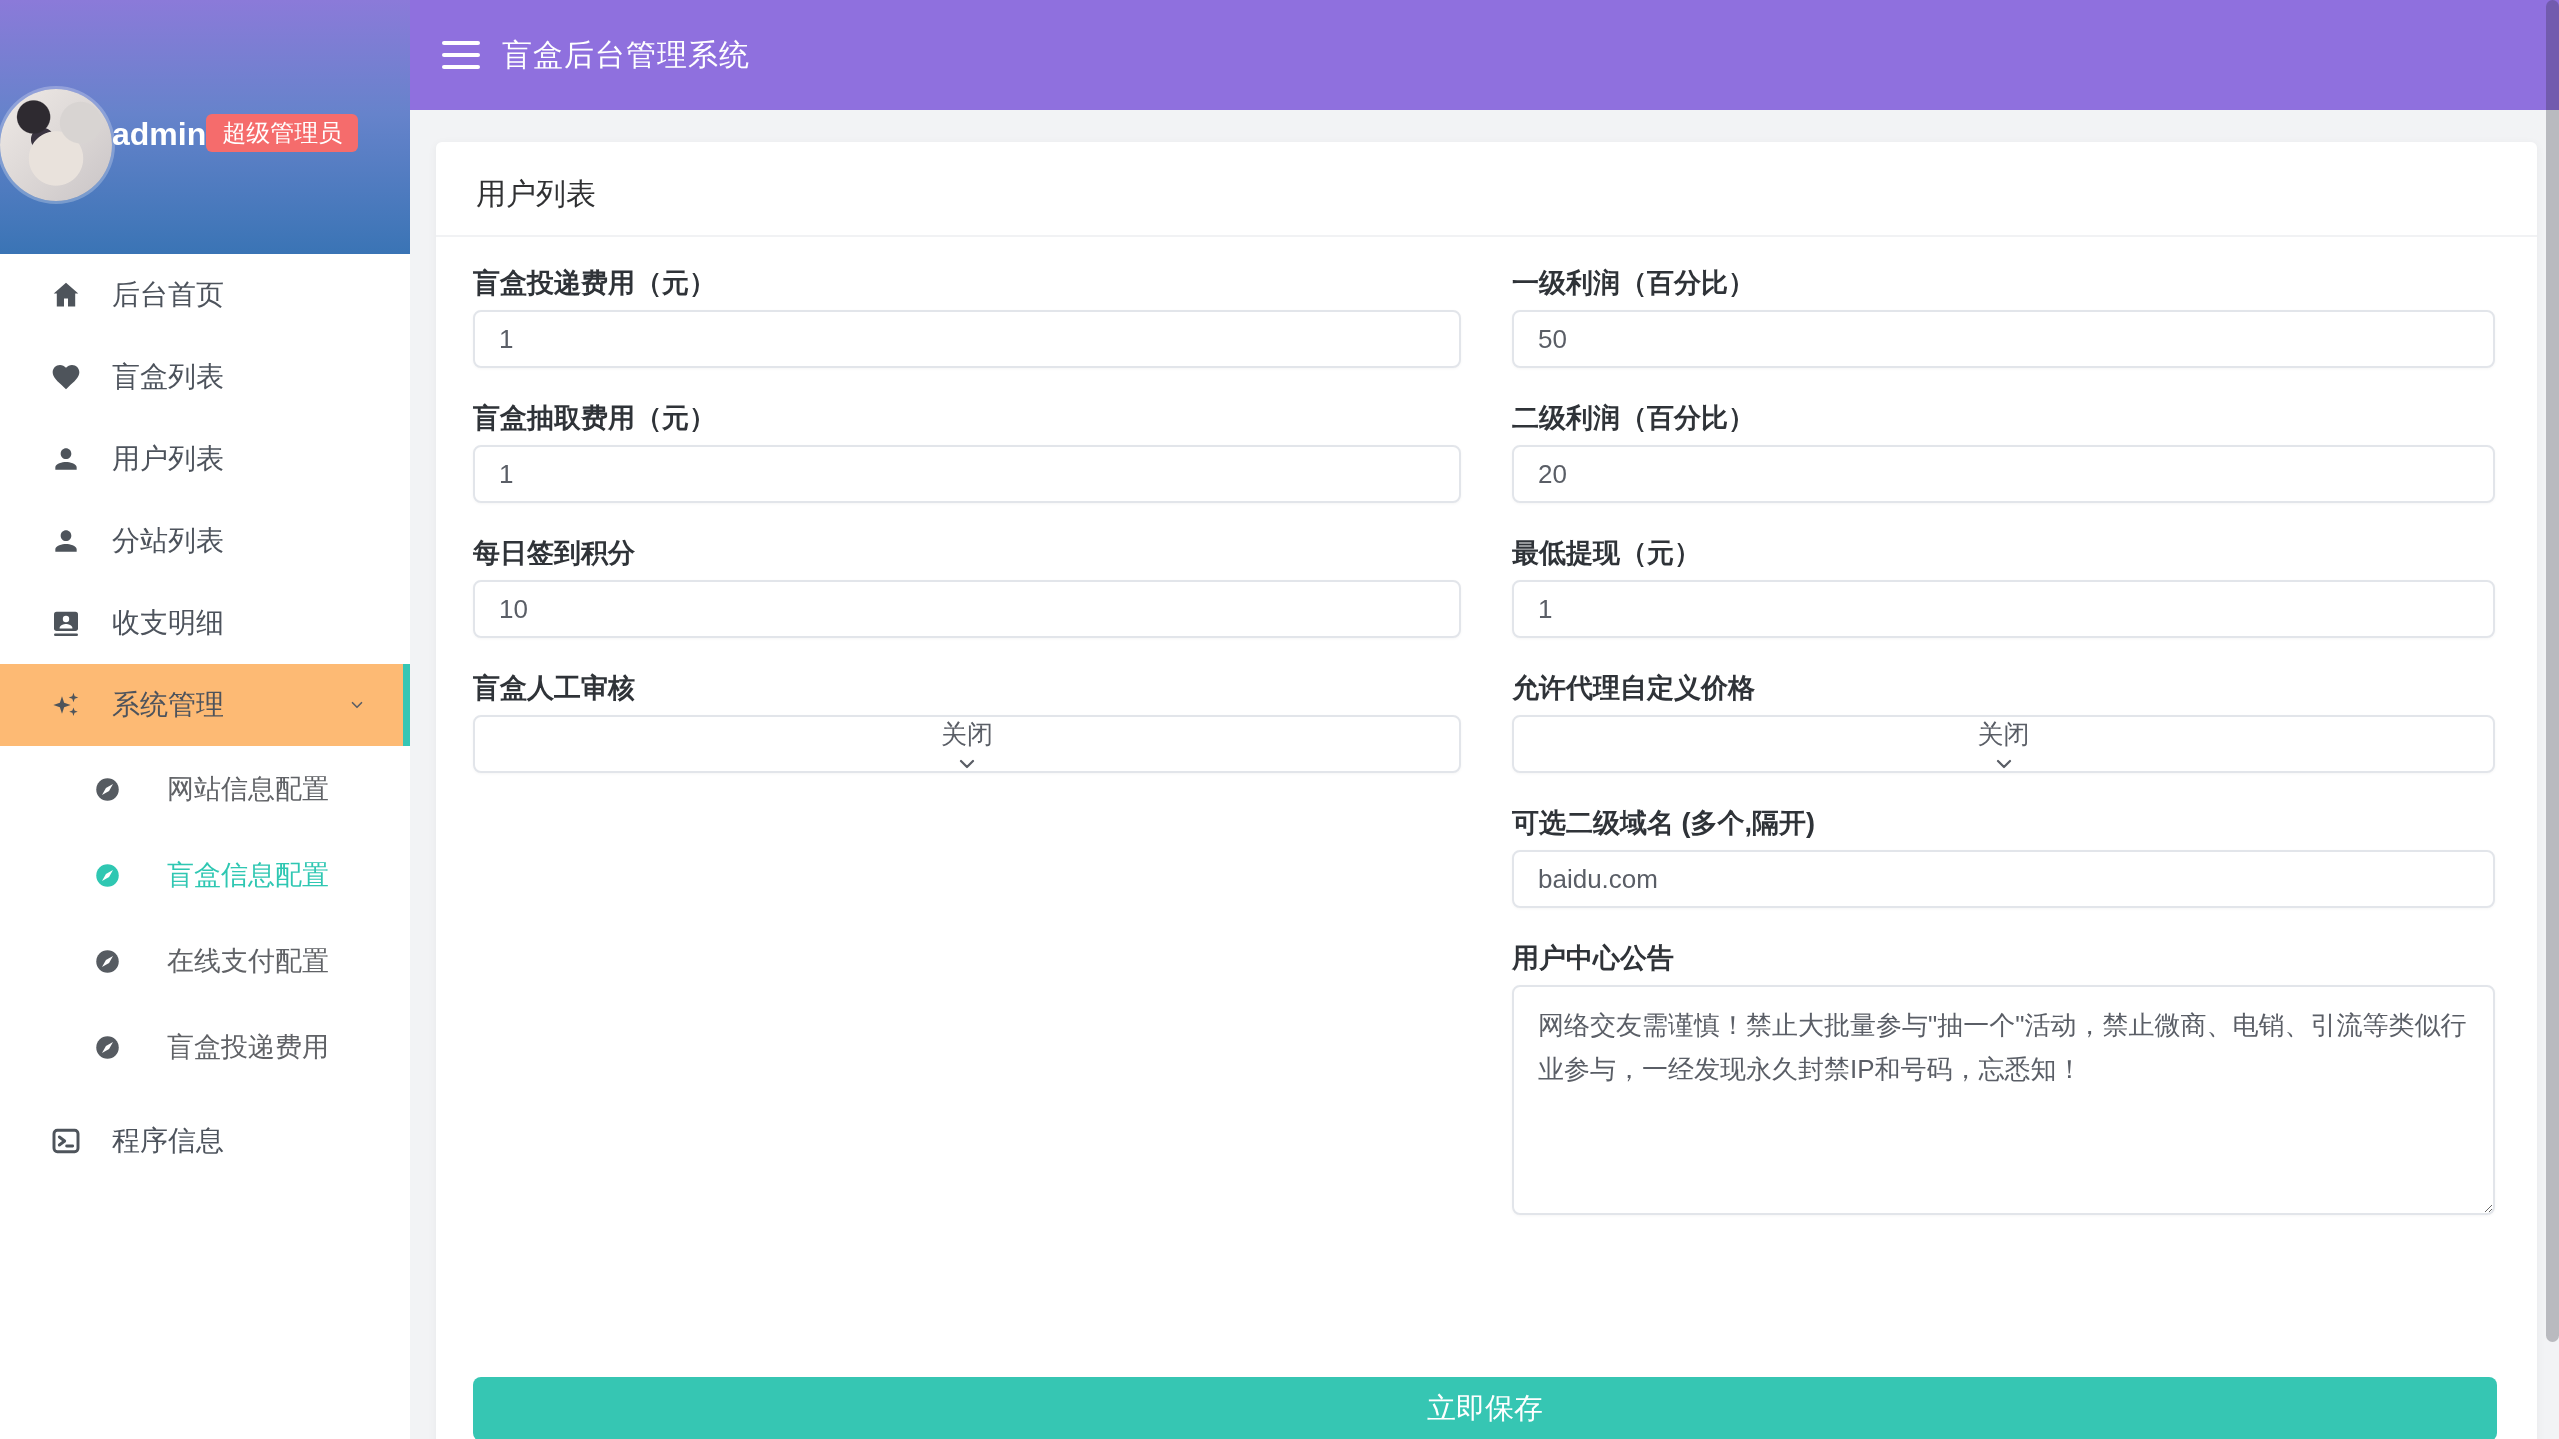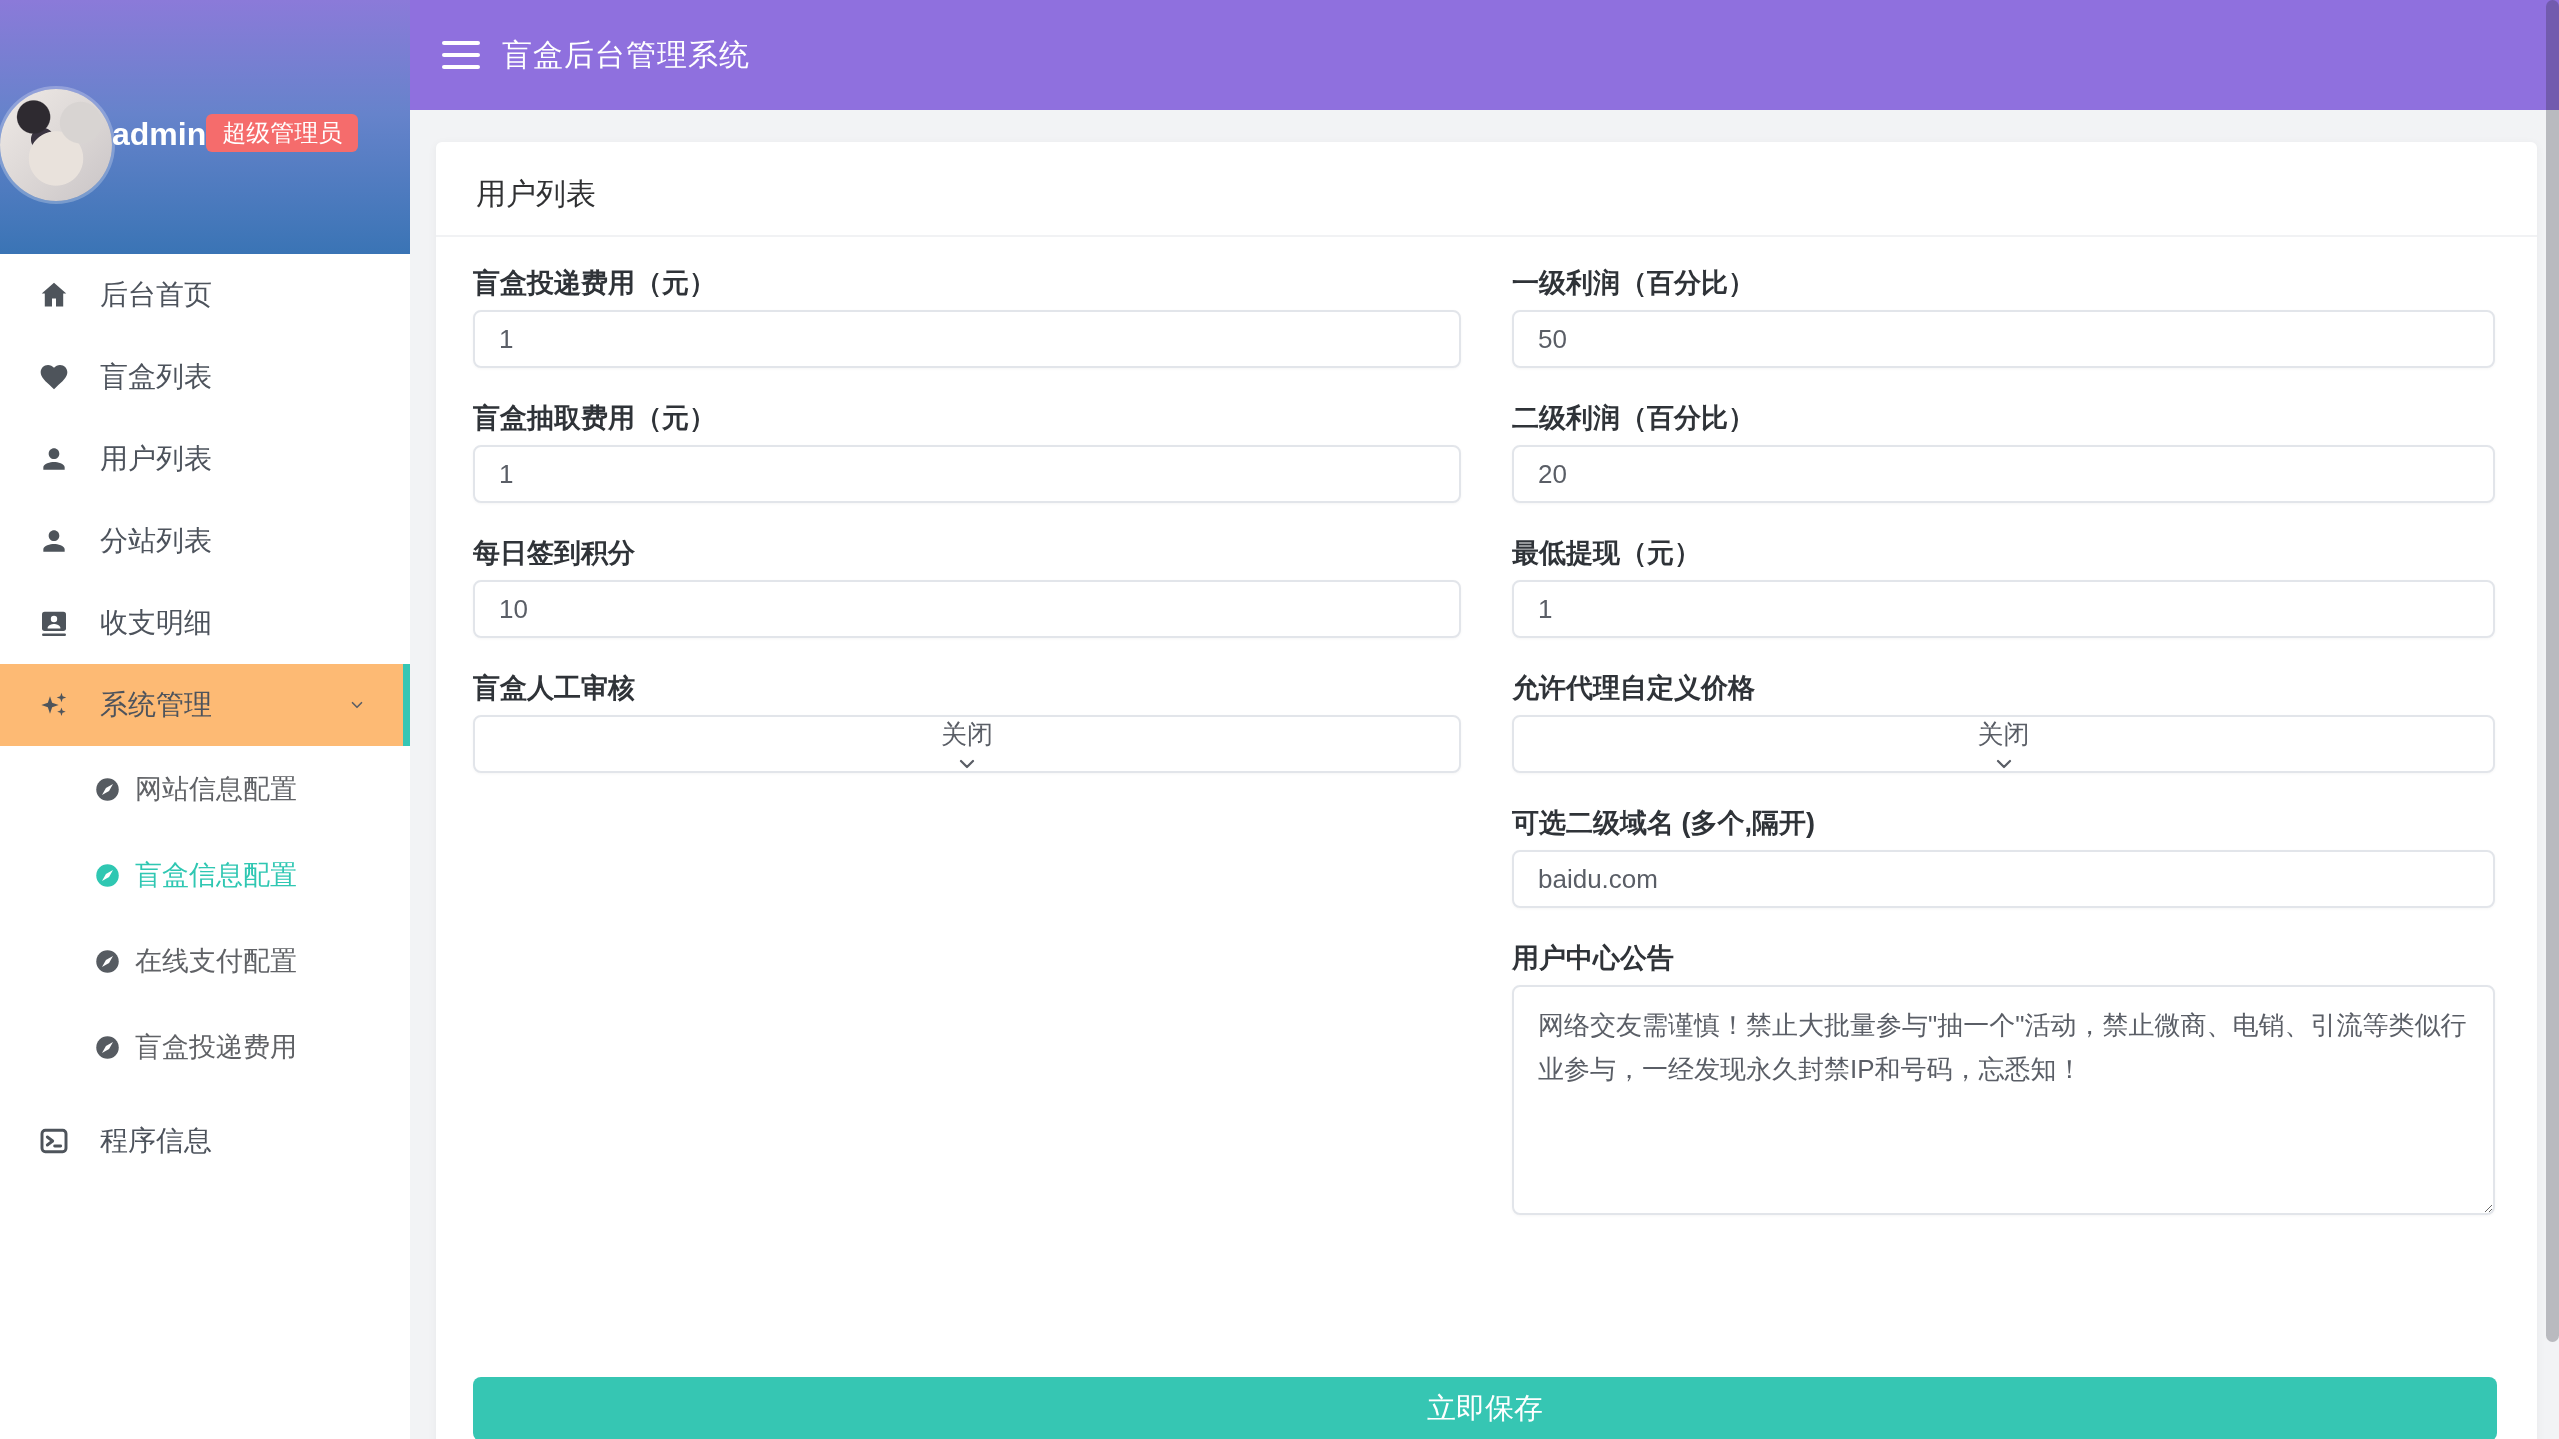--- a/index.html
+++ b/index.html
@@ -27,34 +27,34 @@
       linear-gradient(135deg,#efeae6 0%,#d9d4d3 60%,#c9c4c6 100%);
     box-shadow:0 0 0 3px rgba(255,255,255,.25);
   }
   .admin-name{color:#fff;font-size:32px;font-weight:700;margin-top:14px;line-height:34px;}
   .role-badge{
     margin-top:12px;background:#F56C6C;color:#fff;font-size:24px;
     padding:5px 16px;border-radius:6px;line-height:28px;
   }
   .menu{position:absolute;top:254px;left:0;width:410px;}
   .menu-item{
-    height:82px;display:flex;align-items:center;padding-left:38px;
+    height:82px;display:flex;align-items:center;padding-left:50px;
     font-size:28px;color:#4D535C;cursor:pointer;position:relative;
   }
   .menu-item .mi{width:32px;height:32px;flex:0 0 32px;color:#4E545B;}
   .menu-item .mi svg{width:32px;height:32px;display:block;}
   .menu-item .mi-label{margin-left:30px;}
   .menu-item.active-parent{background:#fdba74;}
   .menu-item.active-parent::after{
     content:"";position:absolute;right:0;top:0;width:7px;height:100%;background:#35C6B4;
   }
   .menu-item .chev{position:absolute;right:44px;top:50%;transform:translateY(-50%);color:#5A5E66;}
   .submenu-item{
     height:86px;display:flex;align-items:center;padding-left:94px;
-    font-size:27px;color:#606266;cursor:pointer;background:#fff;
+    font-size:27px;color:#606266;cursor:pointer;background:#fff;gap:32px;
   }
   .submenu-item .ci{width:27px;height:27px;flex:0 0 27px;color:#565B61;}
   .submenu-item .ci svg{width:27px;height:27px;display:block;}
   .submenu-item .si-label{margin-left:14px;}
   .submenu-item.active{color:#2FC7B2;}
   .submenu-item.active .ci{color:#2FC7B2;}
   .menu-item.last{margin-top:10px;}
   
   .topbar{
     position:absolute;left:410px;top:0;width:2149px;height:110px;background:#8F70DE;

